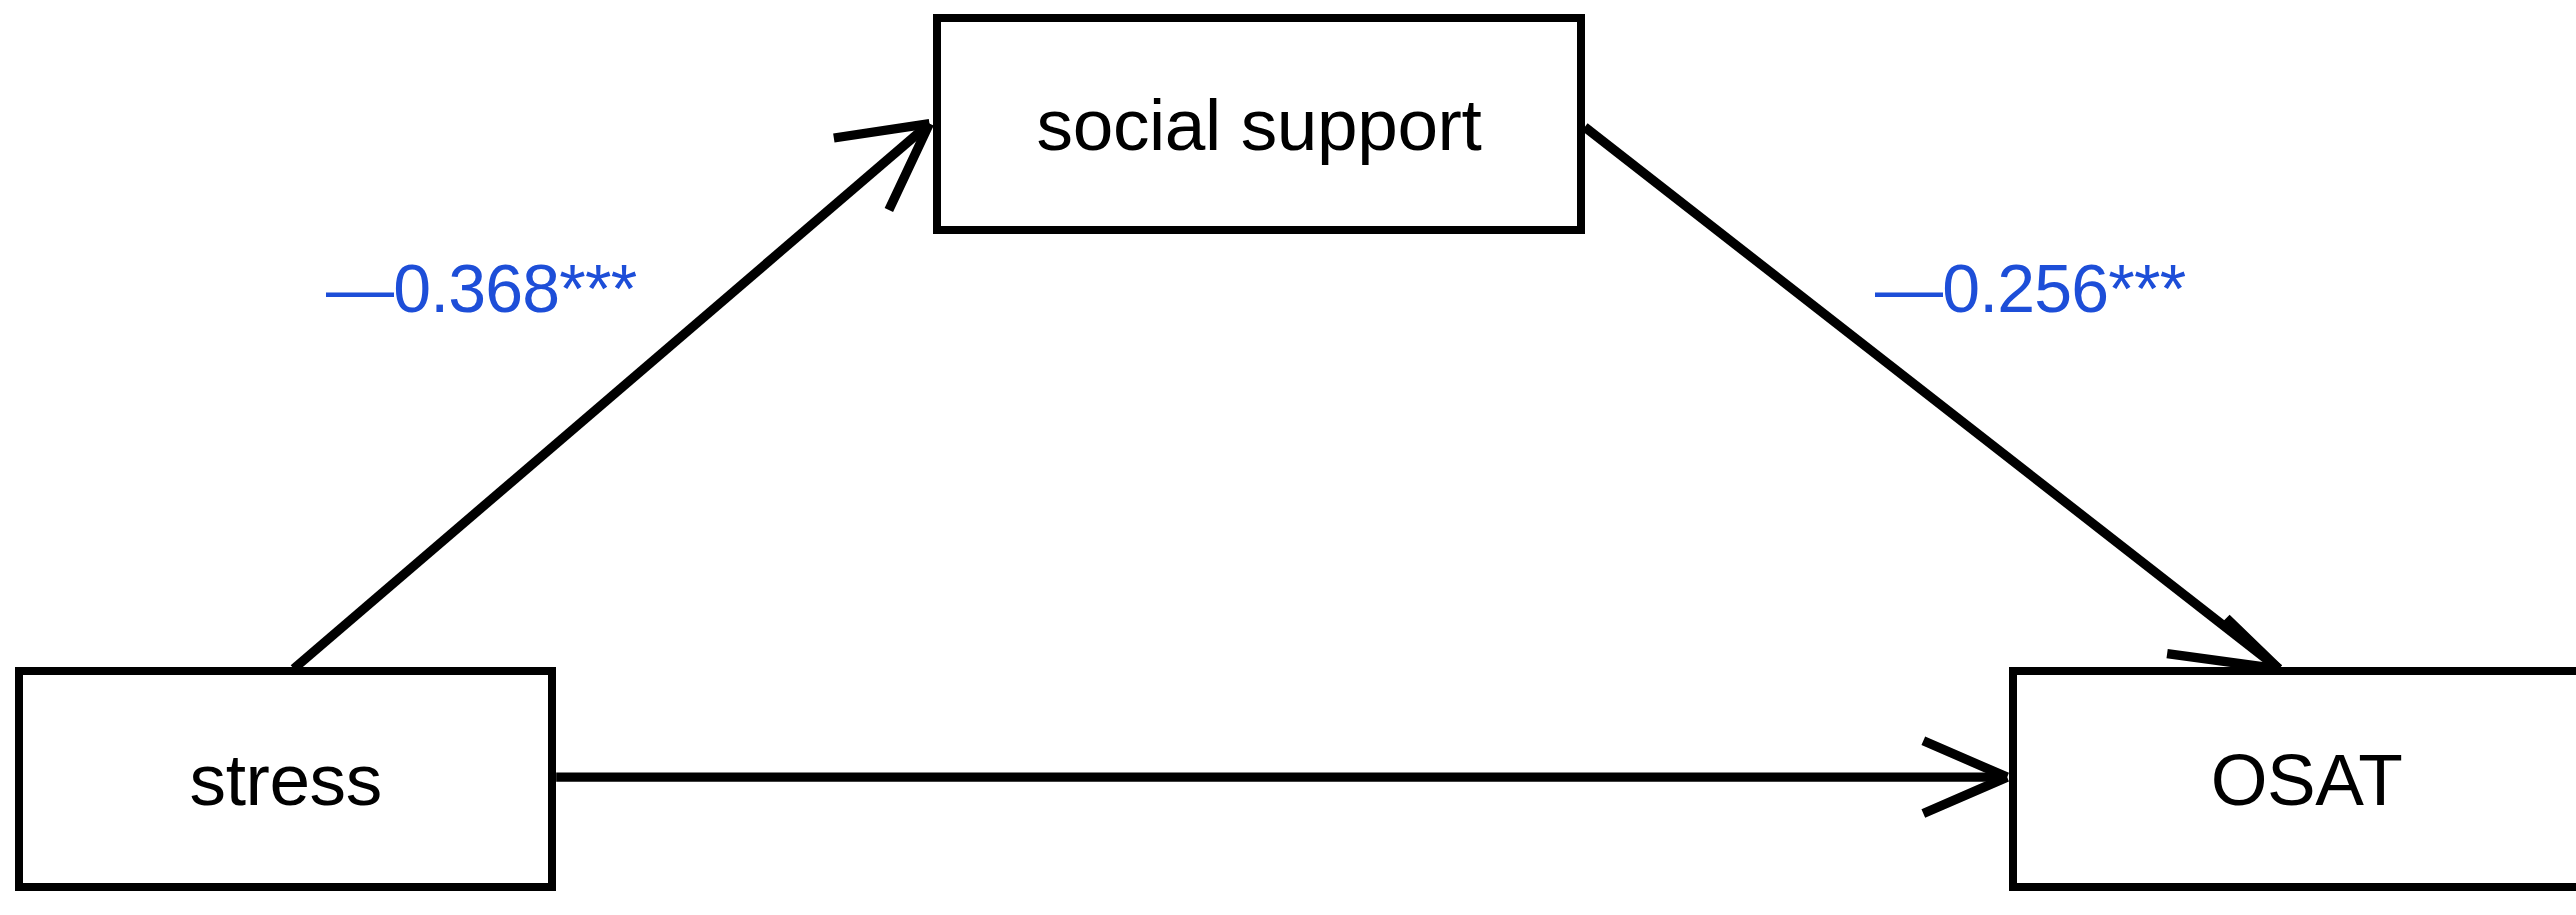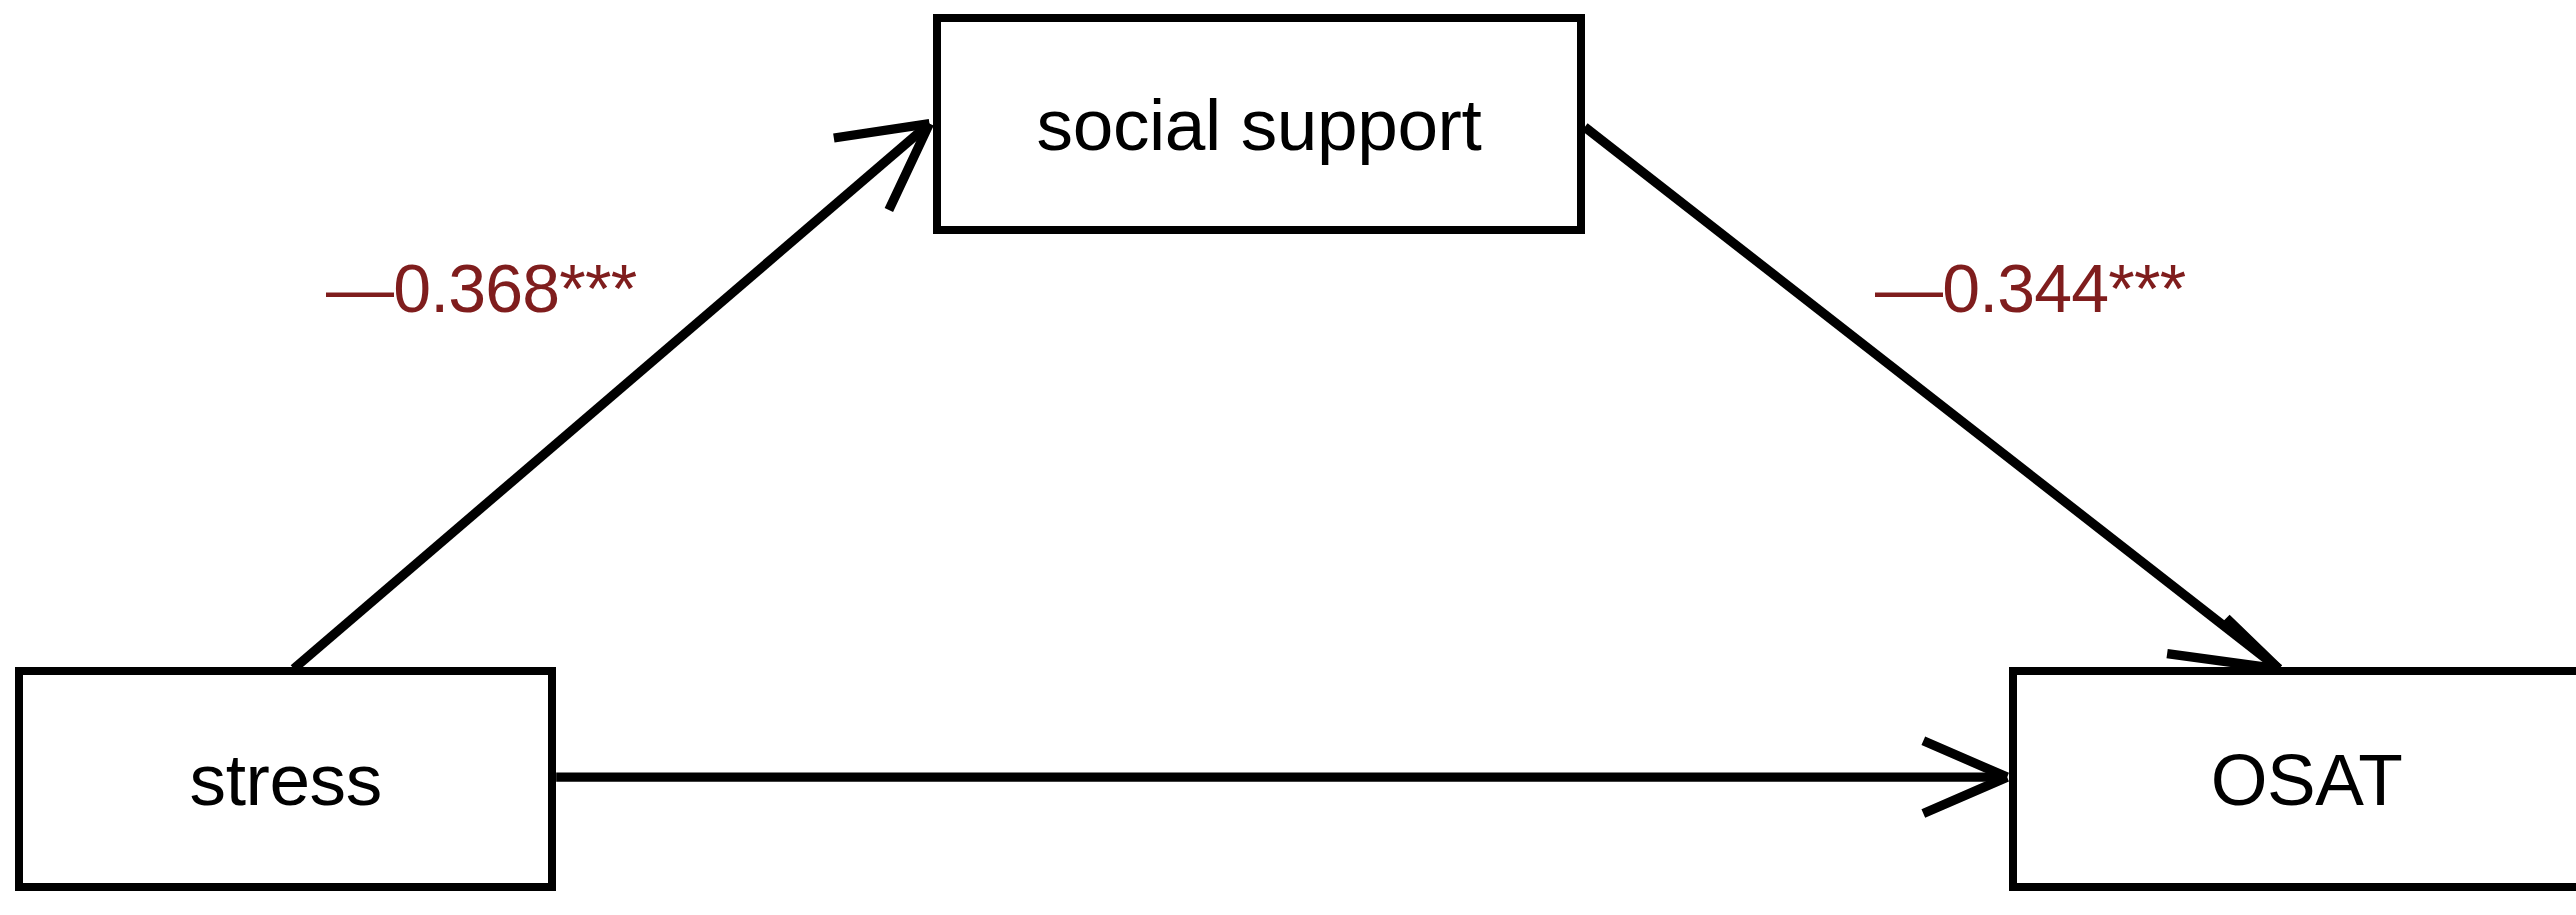--- a/index.html
+++ b/index.html
@@ -39,21 +39,21 @@
     line-height: 1;
     color: #000000;
     letter-spacing: -0.4px;
     white-space: nowrap;
   }
   .path-label {
     position: absolute;
     font-family: "Liberation Sans", sans-serif;
     font-size: 68px;
     line-height: 1;
-    color: #7f1d1d;
+    color: #1d4ed8;
     white-space: nowrap;
     letter-spacing: -0.8px;
   }
   #box-social-support { left: 933px; top: 14.4px; width: 652px; height: 220px; }
   #box-stress        { left: 15.2px;   top: 667px; width: 541px; height: 224px; }
   #box-osat          { left: 2009px; top: 667px; width: 595px; height: 224px; }
   #label-a { left: 326px;  top: 254px; }
   #label-b { left: 1875px; top: 254px; }
   #label-c { left: 1126px; top: 677px; }
 </style>
@@ -87,17 +87,17 @@
   <div class="node-box" id="box-social-support">
     <span class="node-label">social support</span>
   </div>
 
   <div class="node-box" id="box-osat">
     <span class="node-label">OSAT</span>
   </div>
 
   <div class="path-label" id="label-a">—0.368***</div>
 
-  <div class="path-label" id="label-b">—0.344***</div>
+  <div class="path-label" id="label-b">—0.256***</div>
 
 
 </div>
 
 
 </body></html>

